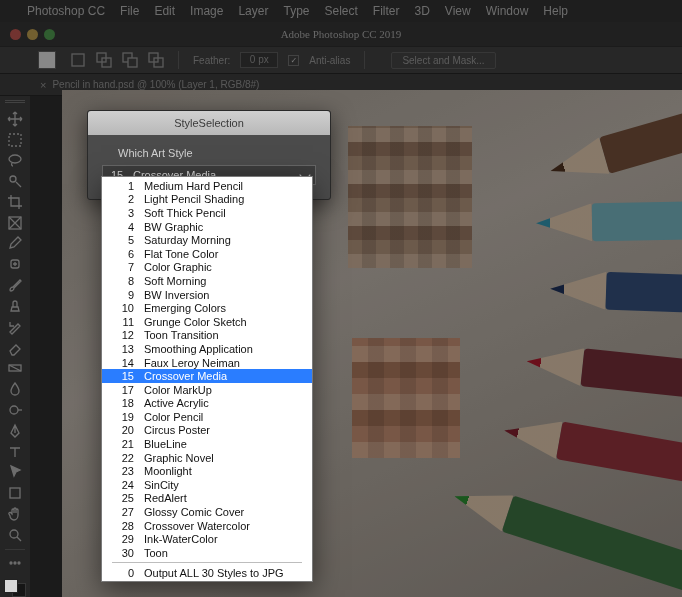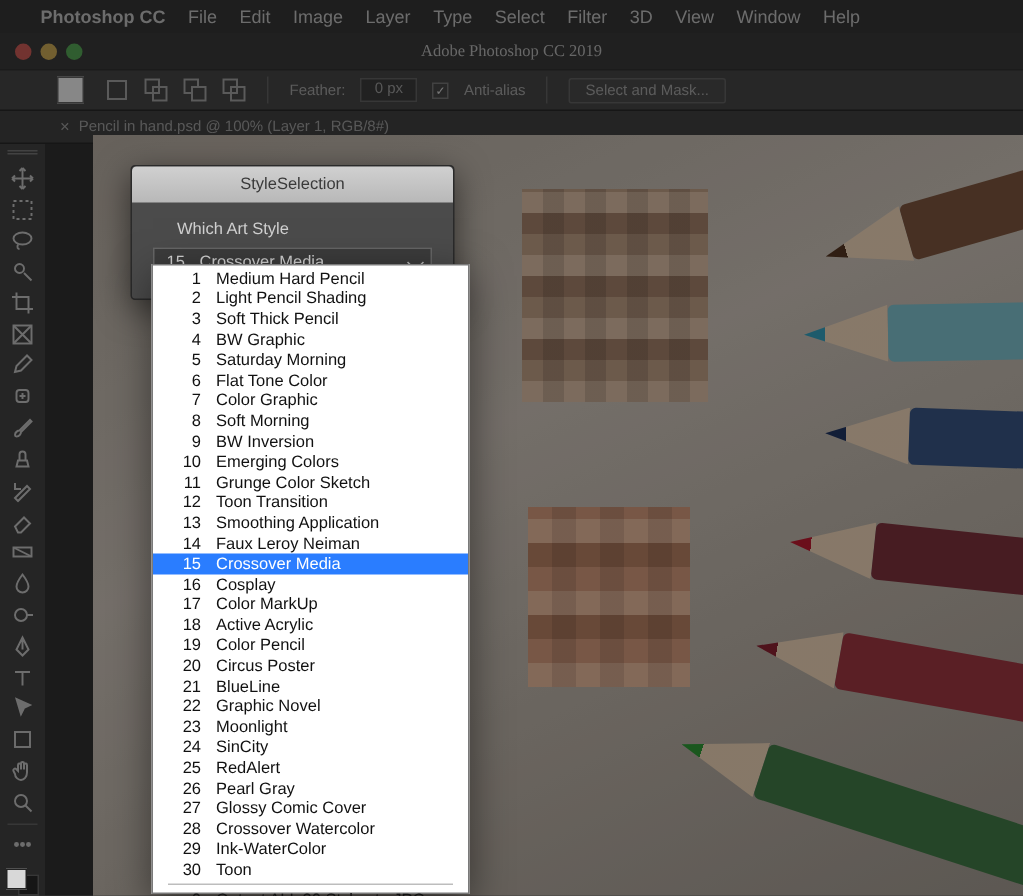--- a/index.html
+++ b/index.html
@@ -1,37 +1,37 @@
 <!DOCTYPE html>
 <html><head>
 <meta charset="utf-8">
 <style>
 * { margin: 0; padding: 0; box-sizing: border-box; font-family: -apple-system, "Helvetica Neue", Arial, sans-serif; -webkit-font-smoothing: antialiased; }
 html, body { width: 682px; height: 597px; overflow: hidden; background: #3a3a3a; }
 
 .menubar { height: 22px; background: #2e2e2e; color: #a7a7a7; display: flex; align-items: center; padding: 0 12px; font-size: 12px; gap: 15px; }
 .menubar .apple { font-size: 14px; }
-.menubar .appname { font-weight: 700; }
+.menubar .appname { font-weight: 400; }
 .menubar .item { cursor: default; }
 
 .titlebar { height: 24px; background: #323232; color: #9f9f9f; display: flex; align-items: center; font-size: 11px; position: relative; }
 .traffic { display: flex; gap: 6px; margin-left: 10px; }
 .tl { width: 11px; height: 11px; border-radius: 50%; }
 .tl.r { background: #b04f4a; } .tl.y { background: #b0924a; } .tl.g { background: #4a8f4a; }
 .titlebar-title { position: absolute; left: 0; right: 0; text-align: center; pointer-events: none; font-family: Liberation Serif, serif; }
 
 .optionsbar { height: 28px; background: #3d3d3d; border-top: 1px solid #2a2a2a; border-bottom: 1px solid #222; color: #8d8d8d; display: flex; align-items: center; padding-left: 38px; font-size: 10px; gap: 10px; }
 .tool-swatch { width: 18px; height: 18px; background: #cfcfcf; margin-right: 4px; border: 1px solid #555; }
 .opt-icon { width: 16px; height: 16px; display: inline-block; }
 .opt-icon svg { width: 100%; height: 100%; stroke: #8d8d8d; fill: none; stroke-width: 1.3; }
 .opt-label {}
 .opt-field { width: 38px; height: 16px; background: #333; border: 1px solid #555; color: #888; font-size: 10px; text-align: center; line-height: 14px; }
 .opt-check { width: 11px; height: 11px; border: 1px solid #666; display: inline-flex; align-items: center; justify-content: center; font-size: 8px; color: #bbb; }
 .separator { width: 1px; height: 18px; background: #555; margin: 0 4px; }
-.btn-selectmask { background: #404040; border: 1px solid #555; color: #8d8d8d; font-size: 10px; padding: 2px 10px; border-radius: 2px; }
+.btn-selectmask { background: #404040; border: 1px solid #555; color: #8d8d8d; font-size: 10px; padding: 2px 10px; border-radius: 2px; margin-left: 12px; }
 
 .tabbar { height: 22px; background: #383838; border-bottom: 1px solid #222; color: #888; display: flex; align-items: center; padding-left: 40px; font-size: 10px; }
 .tabbar .closex { margin-right: 6px; font-size: 11px; }
 
 .workspace { position: absolute; top: 96px; left: 0; right: 0; bottom: 0; background: #2a2a2a; }
 .toolpanel { position: absolute; left: 0; top: 0; bottom: 0; width: 30px; background: #3a3a3a; display: flex; flex-direction: column; align-items: center; padding-top: 4px; gap: 3px; }
 .grip { width: 20px; height: 6px; display: flex; flex-direction: column; gap: 1px; margin-bottom: 2px; }
 .grip div { height: 1px; background: #666; }
 .tool { width: 22px; height: 22px; display: flex; align-items: center; justify-content: center; border-radius: 2px; }
 .tool svg { width: 16px; height: 16px; stroke: #a8a8a8; fill: none; stroke-width: 1.3; }
@@ -53,21 +53,21 @@
 
 .pixelated { position: absolute; left: 286px; top: 36px; width: 124px; height: 142px; filter: blur(0.3px); }
 .pixelated div { position: absolute; }
 .px1 { left:0; top:0; width:100%; height:100%; background: repeating-linear-gradient(0deg,#bfa58f 0 14px,#a68a74 14px 28px,#8f715d 28px 42px), repeating-linear-gradient(90deg,rgba(0,0,0,0) 0 14px,rgba(0,0,0,0.12) 14px 28px); background-blend-mode: multiply; }
 .pixelated2 { position: absolute; left: 290px; top: 248px; width: 108px; height: 120px; }
 .pixelated2 div { position: absolute; }
 .px2 { left:0;top:0;width:100%;height:100%; background: repeating-linear-gradient(0deg,#caa188 0 16px,#b8866c 16px 32px,#a07057 32px 48px), repeating-linear-gradient(90deg,rgba(0,0,0,0) 0 16px,rgba(0,0,0,0.1) 16px 32px); background-blend-mode: multiply; }
 
 .dim-overlay { position: absolute; inset: 0; background: rgba(0,0,0,0.35); pointer-events: none; }
 
-.dialog { position: absolute; left: 87px; top: 110px; width: 216px; background: #4b4b4b; border: 1px solid #2a2a2a; box-shadow: 0 6px 22px rgba(0,0,0,0.55); border-radius: 3px; overflow: visible; }
+.dialog { position: absolute; left: 87px; top: 110px; width: 244px; background: #4b4b4b; border: 1px solid #2a2a2a; box-shadow: 0 6px 22px rgba(0,0,0,0.55); border-radius: 3px; overflow: visible; }
 .dialog-title { height: 24px; background: linear-gradient(#d0d0d0,#b8b8b8); color: #3a3a3a; font-size: 11px; display: flex; align-items: center; justify-content: center; font-weight: 500; border-top-left-radius: 3px; border-top-right-radius: 3px; }
 .dialog-body { padding: 12px 14px 14px; }
 .dlg-label { color: #d0d0d0; font-size: 11px; margin-bottom: 6px; margin-left: 16px; }
 .combo { height: 20px; background: #3c3c3c; border: 1px solid #666; color: #d5d5d5; font-size: 11px; display: flex; align-items: center; padding: 0 6px 0 8px; position: relative; }
 .combo .num { width: 22px; }
 .combo .caret { position: absolute; right: 6px; top: 5px; width: 8px; height: 8px; border-right: 1px solid #bbb; border-bottom: 1px solid #bbb; transform: rotate(45deg); }
 
 .dropdown { position: absolute; left: 101px; top: 176px; width: 212px; background: #fff; border: 1px solid #7a7a7a; box-shadow: 0 8px 26px rgba(0,0,0,0.5); font-size: 11px; color: #111; padding-top: 2px; max-height: 420px; }
 .dd-row { display: flex; align-items: center; height: 13.6px; padding: 0 8px 0 8px; cursor: default; }
 .dd-row .n { width: 24px; text-align: right; margin-right: 10px; }
@@ -354,24 +354,20 @@
     </div>
     <div class="dd-row">
       <span class="n">14</span>
       <span>Faux Leroy Neiman</span>
     </div>
     <div class="dd-row sel">
       <span class="n">15</span>
       <span>Crossover Media</span>
     </div>
     <div class="dd-row">
-      <span class="n">16</span>
-      <span>Cosplay</span>
-    </div>
-    <div class="dd-row">
       <span class="n">17</span>
       <span>Color MarkUp</span>
     </div>
     <div class="dd-row">
       <span class="n">18</span>
       <span>Active Acrylic</span>
     </div>
     <div class="dd-row">
       <span class="n">19</span>
       <span>Color Pencil</span>
@@ -392,24 +388,20 @@
       <span class="n">23</span>
       <span>Moonlight</span>
     </div>
     <div class="dd-row">
       <span class="n">24</span>
       <span>SinCity</span>
     </div>
     <div class="dd-row">
       <span class="n">25</span>
       <span>RedAlert</span>
-    </div>
-    <div class="dd-row">
-      <span class="n">26</span>
-      <span>Pearl Gray</span>
     </div>
     <div class="dd-row">
       <span class="n">27</span>
       <span>Glossy Comic Cover</span>
     </div>
     <div class="dd-row">
       <span class="n">28</span>
       <span>Crossover Watercolor</span>
     </div>
     <div class="dd-row">

